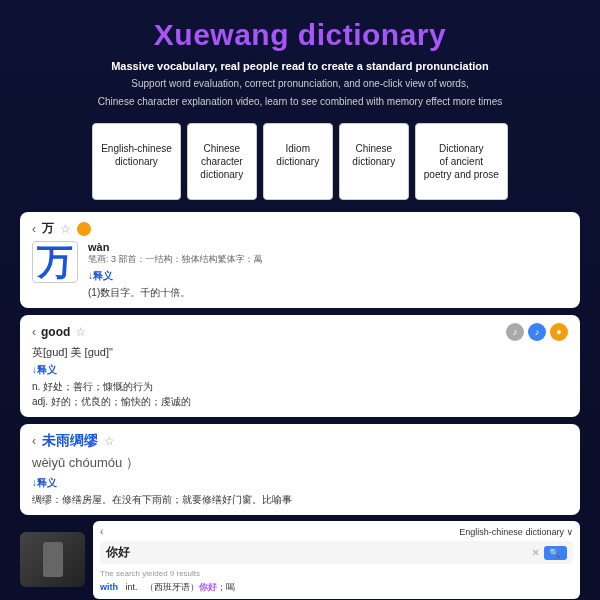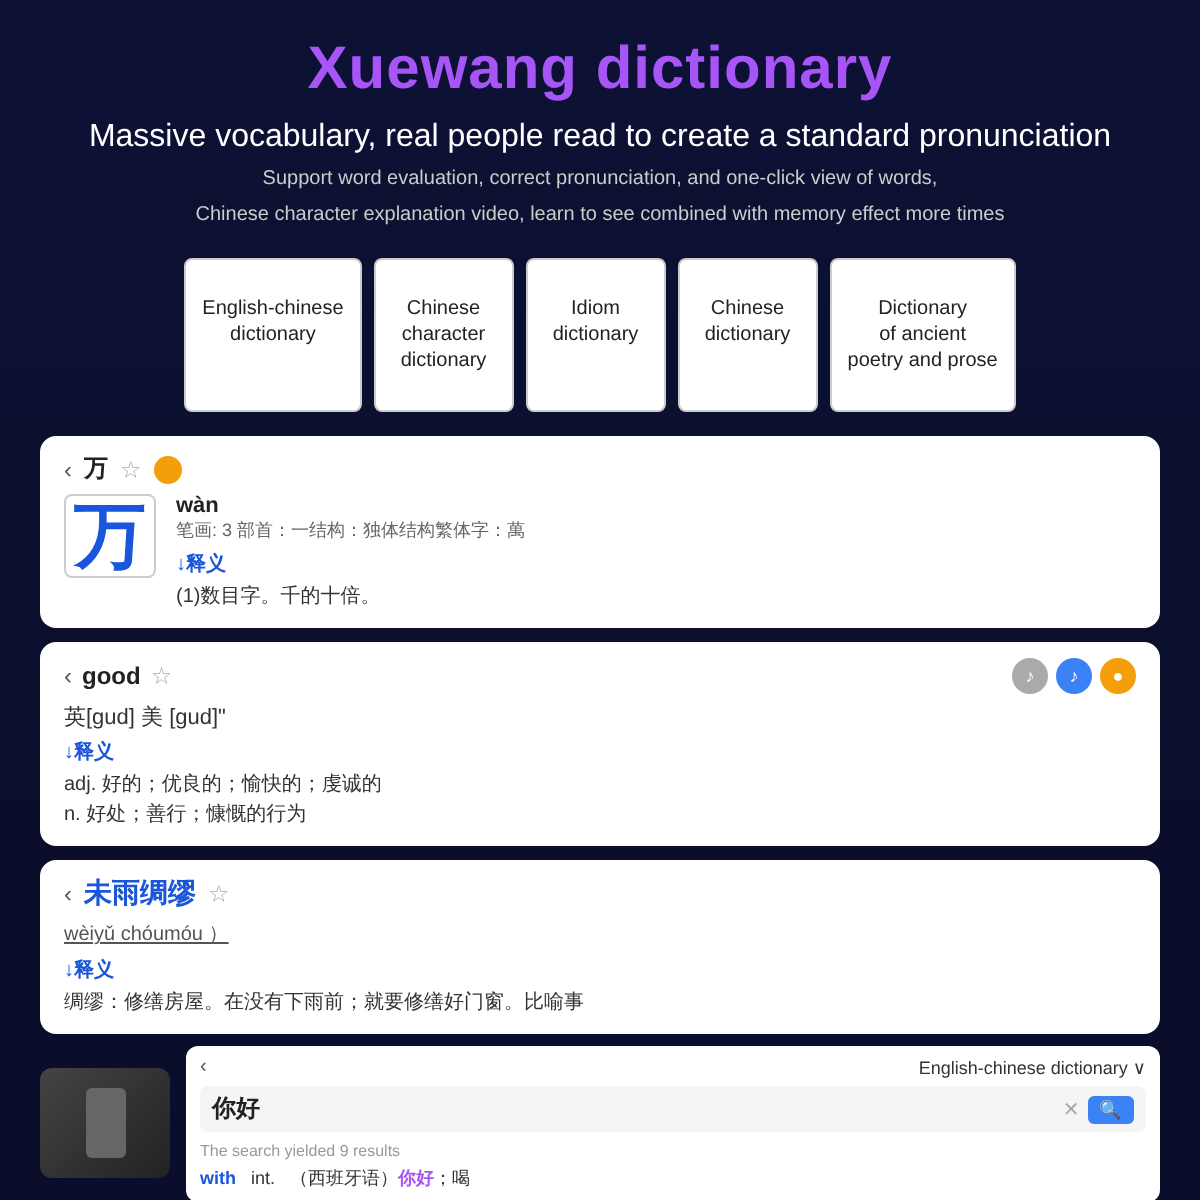--- a/index.html
+++ b/index.html
@@ -25,22 +25,22 @@
     .main-title {
       font-size: 30px;
       font-weight: bold;
       color: #a855f7;
       text-align: center;
       margin-bottom: 8px;
       letter-spacing: 0.5px;
     }
 
     .subtitle-bold {
-      font-size: 16px;
-      font-weight: normal;
+      font-size: 11px;
+      font-weight: bold;
       color: #fff;
       text-align: left;
       margin-bottom: 5px;
     }
 
     .subtitle-light {
       font-size: 10px;
       color: #ccc;
       margin-bottom: 4px;
       line-height: 1.4;
@@ -190,24 +190,23 @@
     }
 
     
     .idiom-word {
       font-size: 14px;
       font-weight: bold;
       color: #1a56db;
     }
 
     .idiom-pinyin {
-      font-size: 10px;
+      font-size: 13px;
       color: #555;
       margin: 2px 0 4px;
-      text-decoration: underline;
     }
 
     .idiom-def {
       font-size: 10px;
       color: #333;
       line-height: 1.5;
     }
 
     
     .device-area {
@@ -353,22 +352,22 @@
         <span class="card-word">good</span>
         <span class="card-star">☆</span>
         <div class="card2-icons">
           <div class="icon-circle gray">♪</div>
           <div class="icon-circle blue">♪</div>
           <div class="icon-circle orange">●</div>
         </div>
       </div>
       <div class="phonetic">英[ɡud]  美 [ɡud]"</div>
       <div class="section-label">↓释义</div>
+      <div class="section-content">n. 好处；善行；慷慨的行为</div>
       <div class="section-content">adj. 好的；优良的；愉快的；虔诚的</div>
-      <div class="section-content">n. 好处；善行；慷慨的行为</div>
     </div>
 
     <div class="card">
       <div class="card-header">
         <span class="card-back-btn">‹</span>
         <span class="idiom-word">未雨绸缪</span>
         <span class="card-star">☆</span>
       </div>
       <div class="idiom-pinyin">wèiyǔ chóumóu ）</div>
       <div class="section-label">↓释义</div>

